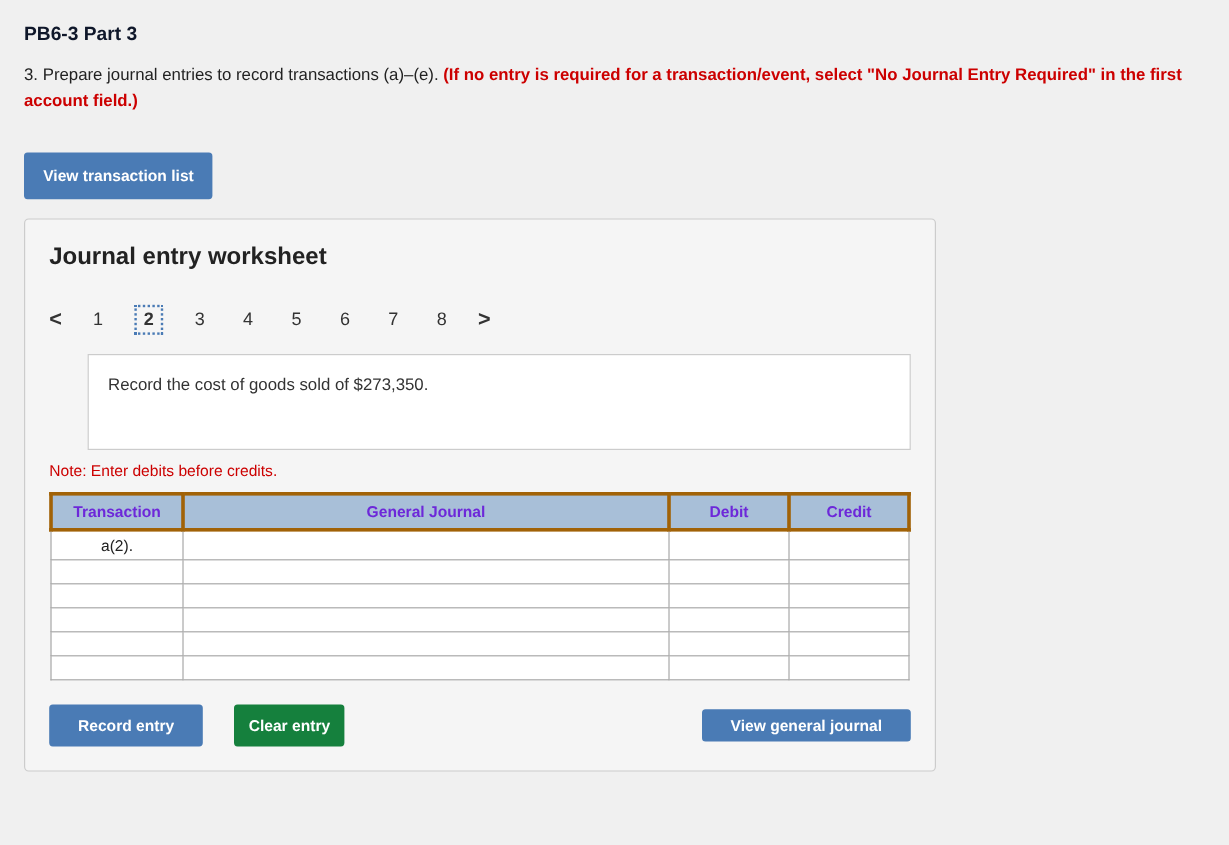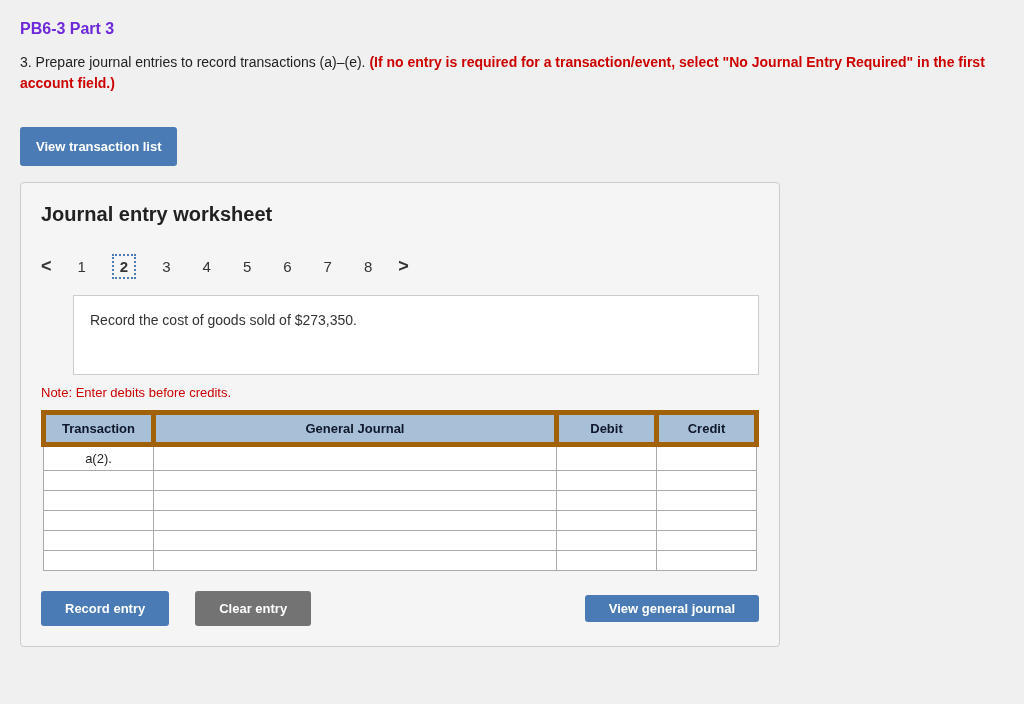--- a/index.html
+++ b/index.html
@@ -7,21 +7,21 @@
       font-family: Arial, sans-serif;
       font-size: 14px;
       background: #f0f0f0;
       color: #222;
       padding: 20px;
     }
     .page-title {
       font-size: 16px;
       font-weight: bold;
       margin-bottom: 14px;
-      color: #6d28d9;
+      color: #0f172a;
     }
     .instruction {
       font-size: 14px;
       margin-bottom: 33px;
       line-height: 1.5;
     }
     .instruction .red-bold {
       color: #cc0000;
       font-weight: bold;
     }
@@ -92,26 +92,26 @@
     }
     .journal-table {
       width: 100%;
       border-collapse: collapse;
       margin-bottom: 20px;
     }
     .journal-table thead tr {
       background: #a8bfd8;
     }
     .journal-table thead th {
-      border: 5px solid #a16207;
+      border: 3px solid #a16207;
       padding: 6px 10px;
       text-align: center;
       font-size: 13px;
       font-weight: bold;
-      color: #0f172a;
+      color: #6d28d9;
     }
     .journal-table thead th:first-child {
       text-align: center;
       width: 110px;
     }
     .journal-table thead th:nth-child(2) {
     }
     .journal-table thead th:nth-child(3),
     .journal-table thead th:nth-child(4) {
       width: 100px;
@@ -152,24 +152,24 @@
       color: white;
       border: none;
       padding: 10px 24px;
       font-size: 13px;
       font-weight: bold;
       cursor: pointer;
       border-radius: 3px;
       margin-right: 10px;
     }
     .btn-clear {
-      background: #737373;
-      color: white;
-      border: none;
-      padding: 10px 24px;
+      background: #15803d;
+      color: white;
+      border: none;
+      padding: 10px 12px;
       font-size: 13px;
       font-weight: bold;
       cursor: pointer;
       border-radius: 3px;
       margin-right: 10px;
     }
     .btn-view-journal {
       background: #4a7bb5;
       color: white;
       border: none;

